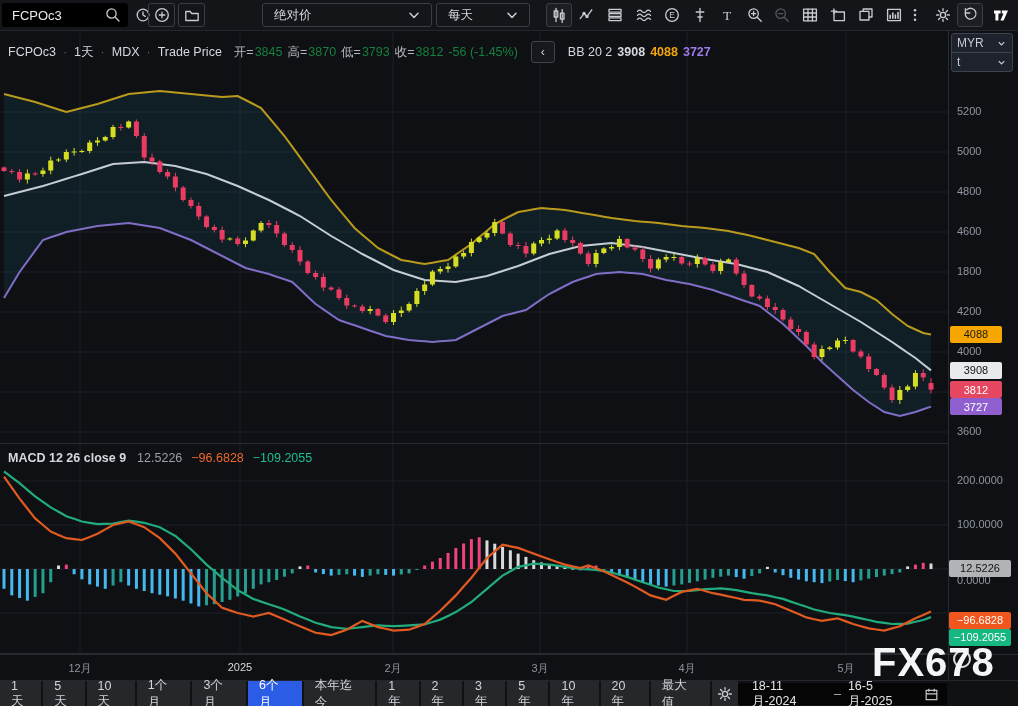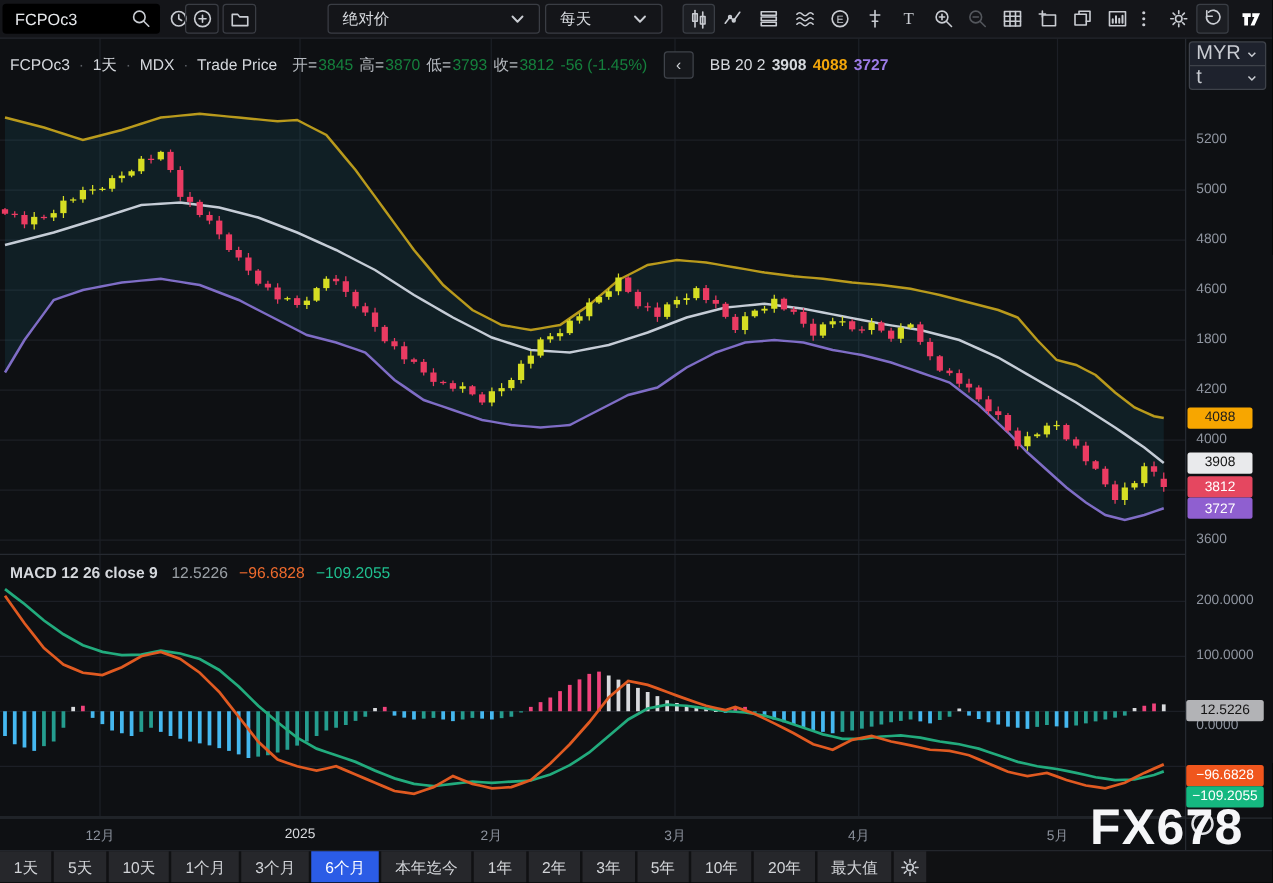--- a/index.html
+++ b/index.html
@@ -29,21 +29,21 @@
   .lg-sep{color:#5c6066;margin:0 2px;}
   .lg-t{color:#d5d8dd;}
   .lg-lbl{color:#b4b8be;}
   .lg-red{color:#15803d;}
   .collapse-btn{width:22px;height:20px;border:1px solid #3f434a;border-radius:3px;display:flex;align-items:center;justify-content:center;color:#cfd2d6;margin:0 8px;background:#16181c;}
   
   #price-axis{position:absolute;left:949px;top:30px;width:69px;height:624px;z-index:5;font-size:11px;color:#9096a1;}
   .tick{position:absolute;left:8px;}
   .badge{position:absolute;left:1px;width:52px;height:17px;border-radius:2px;display:flex;align-items:center;justify-content:center;font-size:11px;}
   #cur-box{position:absolute;left:2px;top:3px;width:62px;border:1px solid #3e424a;border-radius:3px;background:#1e222d;box-sizing:border-box;}
-  .cur-row{height:18px;display:flex;align-items:center;justify-content:space-between;padding:0 5px;color:#c8cbd1;font-size:16px;text-align:center;}
+  .cur-row{height:18px;display:flex;align-items:center;justify-content:space-between;padding:0 5px;color:#c8cbd1;font-size:12px;text-align:center;}
   .cur-row+.cur-row{border-top:1px solid #3e424a;}
   
   #time-axis{position:absolute;left:0;top:654px;width:1018px;height:26px;border-top:1px solid #262a31;z-index:3;background:#0e1013;}
   .t-lbl{position:absolute;top:6px;width:44px;margin-left:-22px;text-align:center;font-size:11px;color:#8d939e;}
   .t-lbl.strong{color:#d8dade;}
   
   #range-bar{position:absolute;left:0;top:680px;width:1018px;height:26px;background:#101113;border-top:1px solid #23262c;display:flex;align-items:center;z-index:20;}
   #range-buttons{display:flex;height:100%;}
   .r-btn{height:100%;display:flex;align-items:center;justify-content:center;padding:0 11px;background:#26272b;margin-right:2px;font-size:12.5px;color:#d2d4d8;}
   .r-btn.active{background:#2b5ce6;color:#fff;}
@@ -755,17 +755,28 @@
       </div>
     <div id="gear-btn">
         <span class="icon">
           <svg width="18" height="18" viewBox="0 0 18 18" fill="none" stroke="currentColor" stroke-width="1.3" stroke-linecap="round" stroke-linejoin="round">
             <circle cx="9" cy="9" r="2.6"></circle>
             <path d="M9 2.6v2.1M9 13.3v2.1M2.6 9h2.1M13.3 9h2.1M4.5 4.5l1.5 1.5M12 12l1.5 1.5M13.5 4.5L12 6M6 12l-1.5 1.5"></path>
           </svg>
         </span>
       </div>
     <div id="spacer"></div>
+    <div id="date-box">
+      <span>18-11月-2024</span>
+      <span style="color:#b7babf">–</span>
+      <span>16-5月-2025</span>
+      <span class="icon">
+          <svg width="15" height="15" viewBox="0 0 18 18" fill="none" stroke="currentColor" stroke-width="1.4">
+            <rect x="2.6" y="4" width="12.8" height="11.2"></rect>
+            <path d="M5.8 2.2v3.4M12.2 2.2v3.4M2.6 8.2h12.8"></path>
+          </svg>
+        </span>
+    </div>
   </div>
 
   <div id="watermark">FX678</div>
   <div id="wm-circle">›</div>
 </div>
 
 </body></html>

